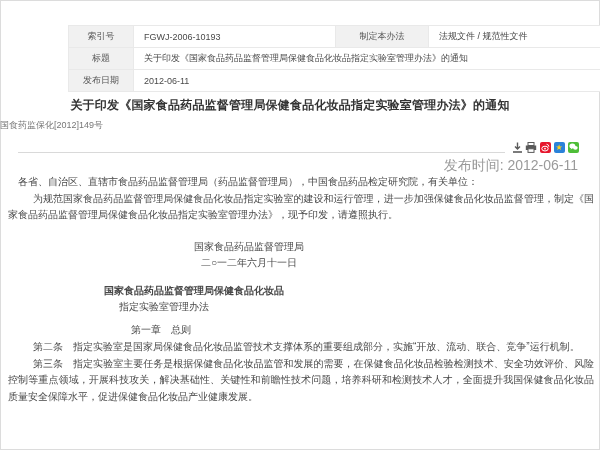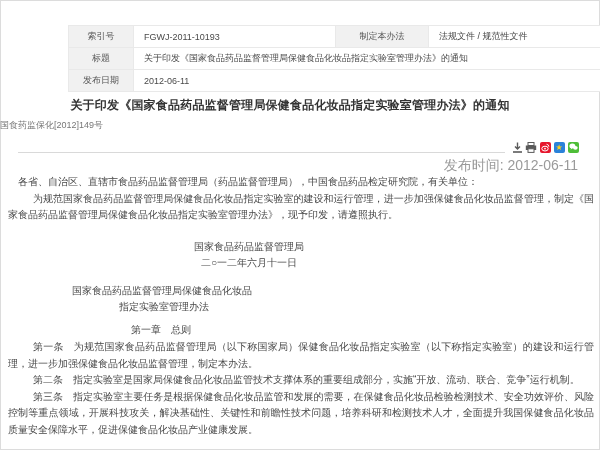--- a/index.html
+++ b/index.html
@@ -80,34 +80,34 @@
     position:absolute; top:174px; left:0; width:600px;
     padding:0 6px 0 8px;
     font-size:10px; line-height:16.5px; color:#484848;
     text-align:justify;
   }
   .salutation { text-indent:10px; }
   .para { text-indent:25px; }
   .para-issue { margin-bottom:15px; }
   .sig-block { text-align:center; position:relative; left:-52px; margin-bottom:11px; }
   .attach-block { margin-bottom:6px; }
-  .attach-l1 { margin-left:64px; }
+  .attach-l1 { margin-left:96px;font-weight:bold; }
   .attach-l2 { margin-left:111px; }
   .chapter { margin-left:123px; margin-bottom:1px; }
 </style>
 </head>
 <body>
 
 <div class="page">
 
   <table class="meta-table">
     <tbody>
         <tr>
       <td class="lbl col-l1">索引号</td>
-      <td class="col-v1">FGWJ-2011-10193</td>
+      <td class="col-v1">FGWJ-2006-10193</td>
       <td class="lbl col-l2">制定本办法</td>
       <td>法规文件 / 规范性文件</td>
     </tr>
     <tr>
       <td class="lbl">标题</td>
       <td colspan="3">关于印发《国家食品药品监督管理局保健食品化妆品指定实验室管理办法》的通知</td>
     </tr>
     <tr>
       <td class="lbl">发布日期</td>
       <td colspan="3">2012-06-11</td>
@@ -173,18 +173,17 @@
       <div>二○一二年六月十一日</div>
     </div>
 
     <div class="attach-block">
       <div class="attach-l1">国家食品药品监督管理局保健食品化妆品</div>
       <div class="attach-l2">指定实验室管理办法</div>
     </div>
 
     <div class="chapter">第一章　总则</div>
 
-    <p class="para">第一条　为规范国家食品药品监督管理局（以下称国家局）保健食品化妆品指定实验室（以下称指定实验室）的建设和运行管理，进一步加强保健食品化妆品监督管理，制定本办法。</p>
     <p class="para">第二条　指定实验室是国家局保健食品化妆品监管技术支撑体系的重要组成部分，实施“开放、流动、联合、竞争”运行机制。</p>
     <p class="para">第三条　指定实验室主要任务是根据保健食品化妆品监管和发展的需要，在保健食品化妆品检验检测技术、安全功效评价、风险控制等重点领域，开展科技攻关，解决基础性、关键性和前瞻性技术问题，培养科研和检测技术人才，全面提升我国保健食品化妆品质量安全保障水平，促进保健食品化妆品产业健康发展。</p>
   </div>
 
 </div>
 
 </body></html>

